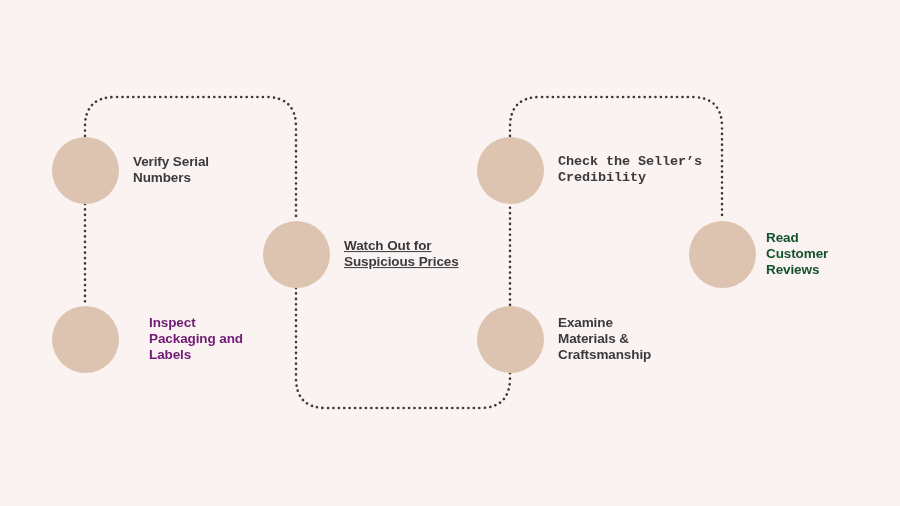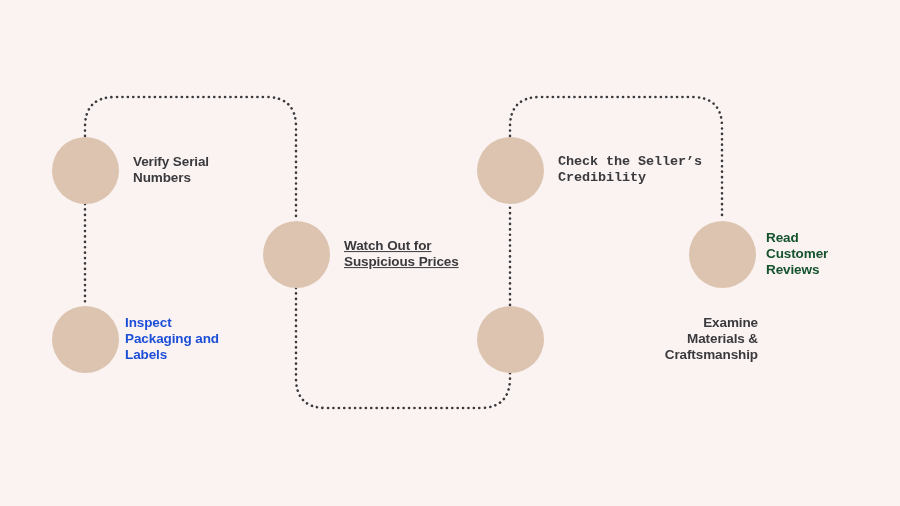--- a/index.html
+++ b/index.html
@@ -70,40 +70,40 @@
   </svg>
 
   <div class="node" style="left: 85px; top: 170px;">
     <div class="node-circle" style="width: 67px; height: 67px; left: -33.5px; top: -33.5px; background: rgb(220, 196, 176);"></div>
     <div class="node-label w-narrow" style="left: 48px; color: rgb(58, 58, 62);">Verify Serial
 Numbers</div>
   </div>
 
   <div class="node" style="left: 85px; top: 339px;">
     <div class="node-circle" style="width: 67px; height: 67px; left: -33.5px; top: -33.5px; background: rgb(220, 196, 176);"></div>
-    <div class="node-label w-narrow" style="left: 40px; color: #1d4ed8;">Inspect
+    <div class="node-label w-narrow" style="left: 64px; color: #701a75;">Inspect
 Packaging and
 Labels</div>
   </div>
 
   <div class="node" style="left: 296px; top: 254px;">
     <div class="node-circle" style="width: 67px; height: 67px; left: -33.5px; top: -33.5px; background: rgb(220, 196, 176);"></div>
     <div class="node-label w-wide" style="left: 48px; color: rgb(58, 58, 62); text-decoration: underline;">Watch Out for
 Suspicious Prices</div>
   </div>
 
   <div class="node" style="left: 510px; top: 170px;">
     <div class="node-circle" style="width: 67px; height: 67px; left: -33.5px; top: -33.5px; background: rgb(220, 196, 176);"></div>
     <div class="node-label w-wide" style="left: 48px; color: rgb(58, 58, 62); font-family: Liberation Mono, monospace;">Check the Seller’s
 Credibility</div>
   </div>
 
   <div class="node" style="left: 510px; top: 339px;">
     <div class="node-circle" style="width: 67px; height: 67px; left: -33.5px; top: -33.5px; background: rgb(220, 196, 176);"></div>
-    <div class="node-label w-wide" style="left: 48px; color: rgb(58, 58, 62); text-align: right;">Examine
+    <div class="node-label w-wide" style="left: 48px; color: rgb(58, 58, 62);">Examine
 Materials &amp;
 Craftsmanship</div>
   </div>
 
   <div class="node" style="left: 722px; top: 254px;">
     <div class="node-circle" style="width: 67px; height: 67px; left: -33.5px; top: -33.5px; background: rgb(220, 196, 176);"></div>
     <div class="node-label w-narrow" style="left: 44px; color: #14532d;">Read
 Customer
 Reviews</div>
   </div>

